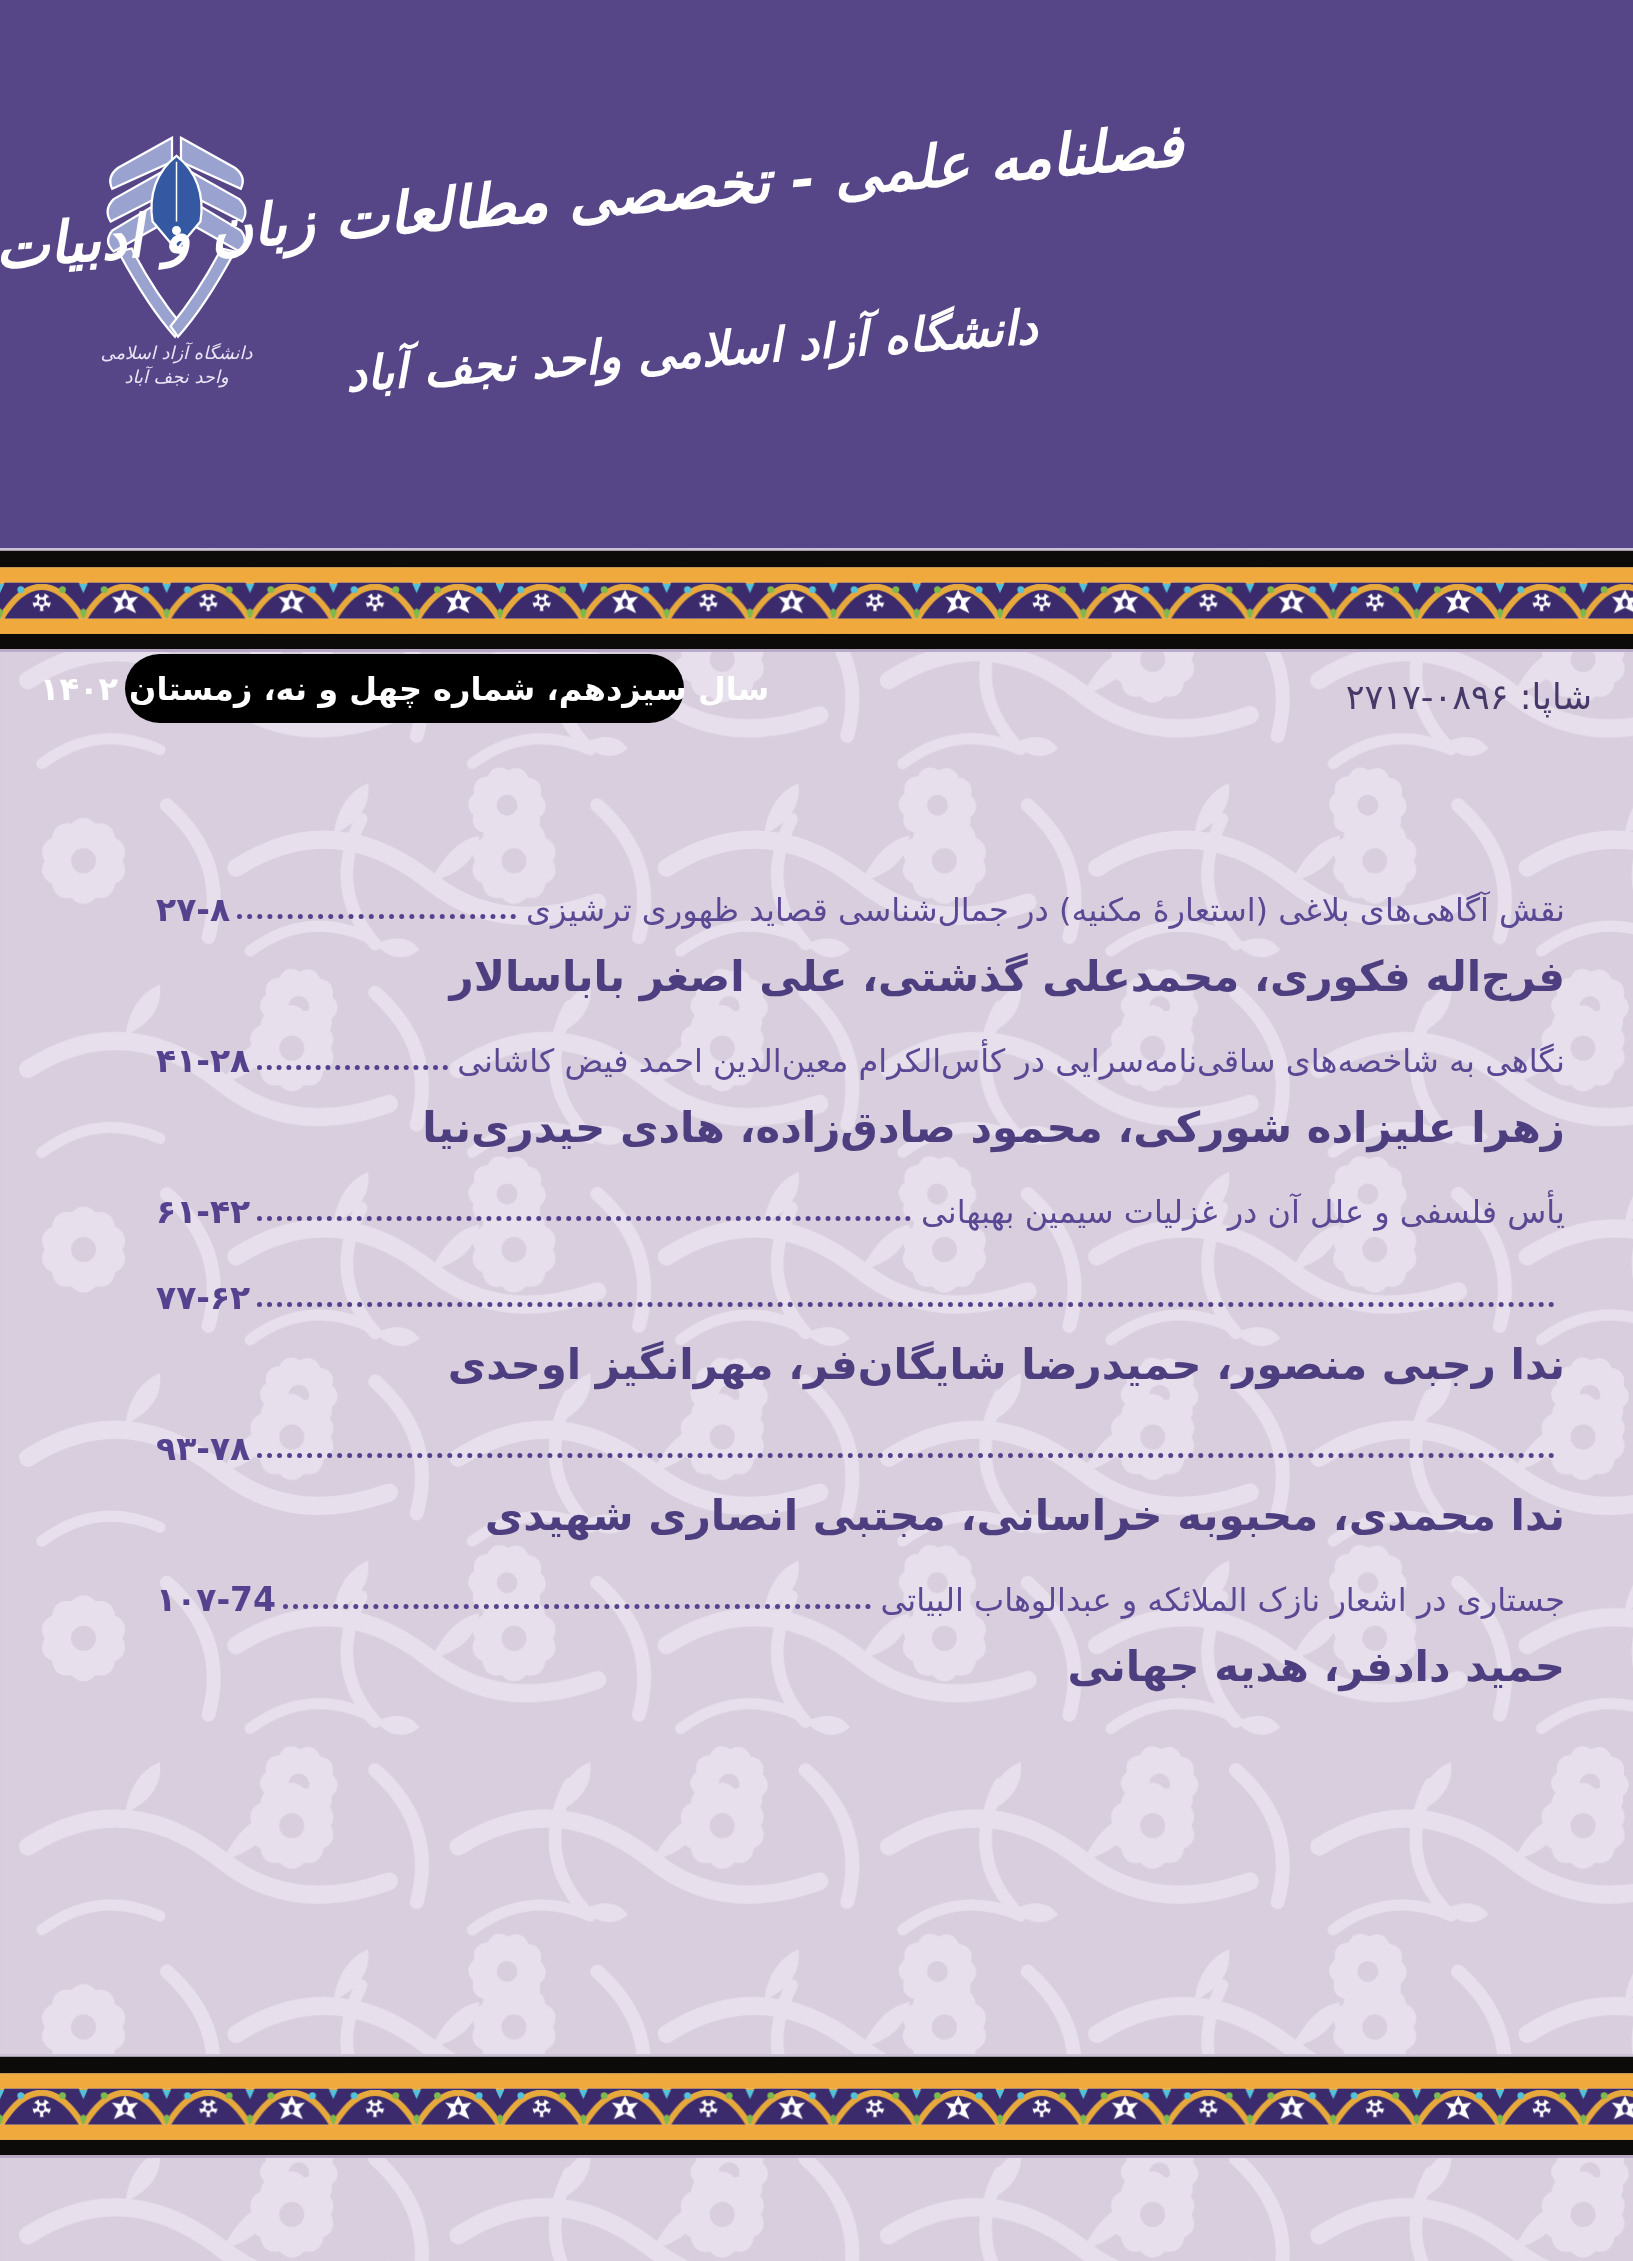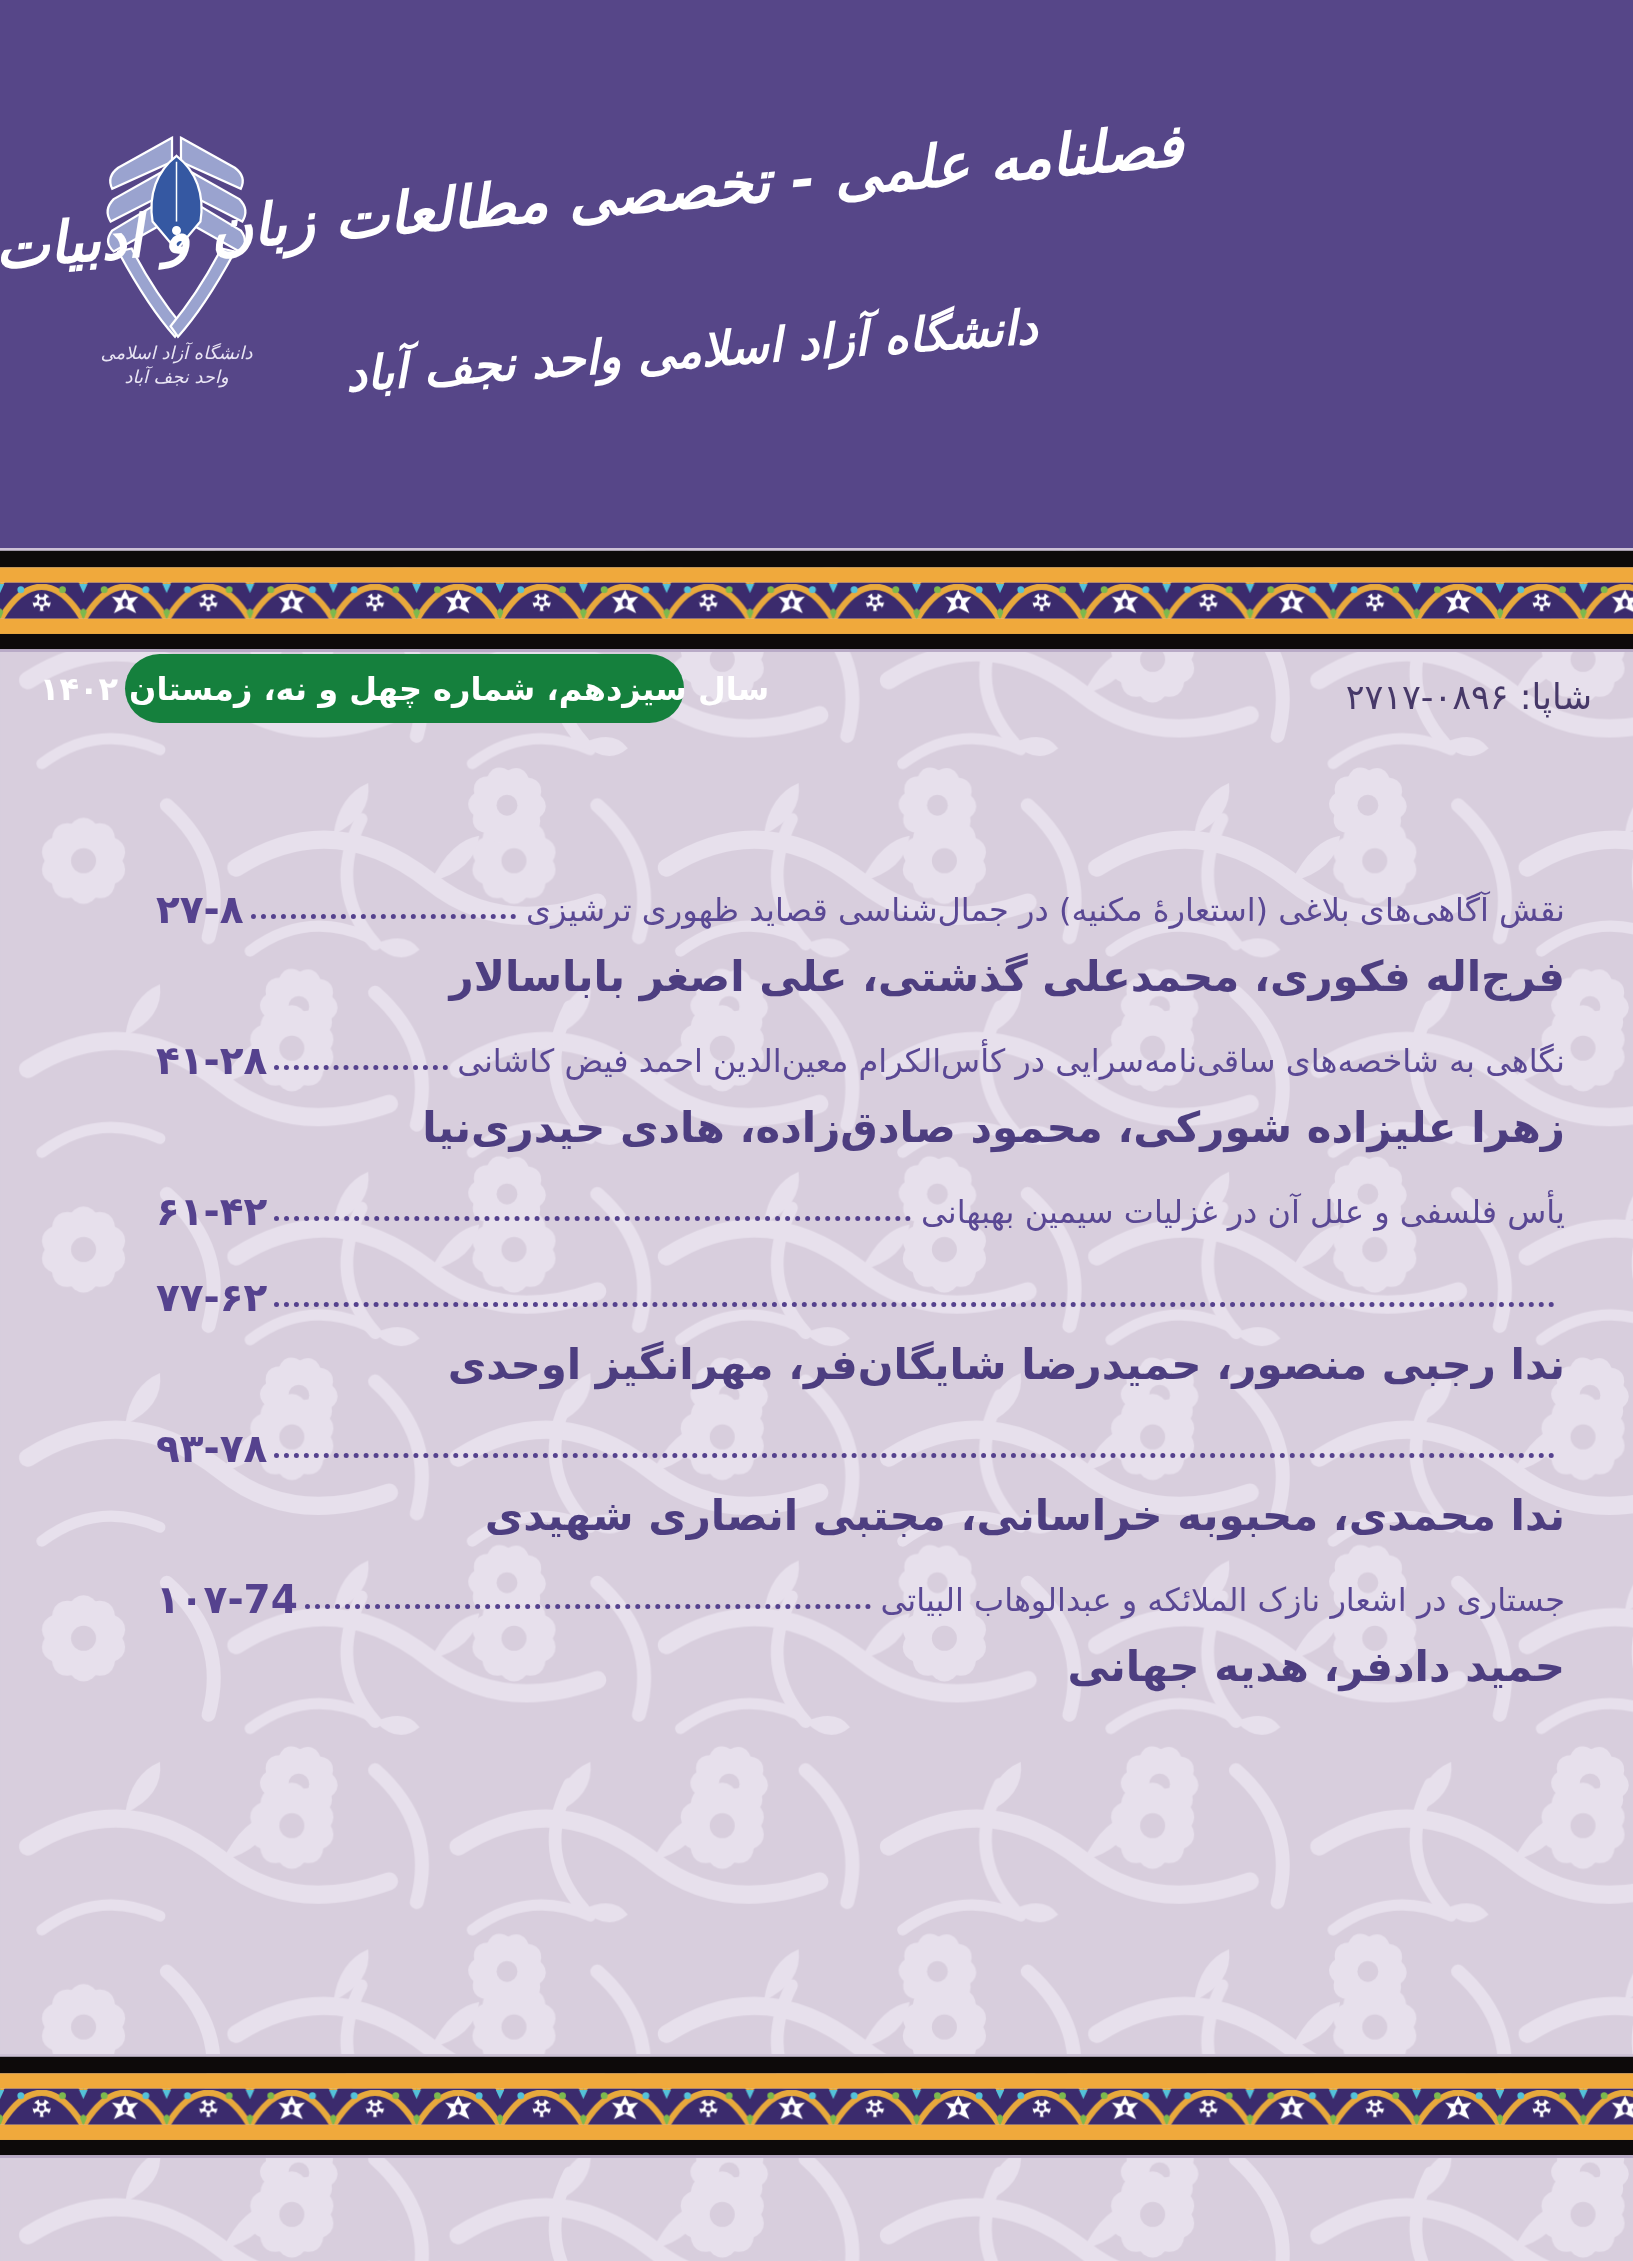--- a/index.html
+++ b/index.html
@@ -17,36 +17,36 @@
             text-align:right;z-index:3;}
   .cal-1{right:451px;top:111px;font-size:58px;transform:rotate(-5deg);transform-origin:right center;}
   .cal-2{right:597px;top:299px;font-size:47px;transform:rotate(-4deg);transform-origin:right center;}
 
   
   .strip{position:absolute;left:0;width:1634px;height:104px;z-index:2;display:block;}
   .strip-top{top:548px;}
   .strip-bottom{top:2054px;}
 
   
-  .pill{position:absolute;left:125px;top:654px;width:559px;height:69px;background:#15803d;
+  .pill{position:absolute;left:125px;top:654px;width:559px;height:69px;background:#000000;
         border-radius:36px;display:flex;align-items:center;justify-content:center;z-index:3;}
   .pill span{color:#ffffff;font-size:32px;font-weight:bold;direction:rtl;white-space:nowrap;}
 
   
   .issn{position:absolute;right:42px;top:677px;direction:rtl;color:#463868;font-size:35px;
         z-index:3;white-space:nowrap;}
   .issn .num{direction:ltr;unicode-bidi:isolate;}
 
   
   .toc{position:absolute;left:156px;right:69px;top:890px;z-index:3;}
   .toc-entry{margin-bottom:46px;}
   .toc-row{display:flex;direction:rtl;align-items:flex-end;}
   .toc-title{color:#5a4894;font-size:32px;font-weight:normal;white-space:nowrap;line-height:40px;flex:0 0 auto;}
   .leader{flex:1 1 auto;border-bottom:5.6px dotted #55428e;margin:0 9.7px 11px 7px;min-width:21px;}
-  .toc-pages{color:#55428e;font-size:39px;font-weight:bold;direction:ltr;unicode-bidi:isolate;
+  .toc-pages{color:#55428e;font-size:33px;font-weight:bold;direction:ltr;unicode-bidi:isolate;
              line-height:40px;flex:0 0 auto;}
   .toc-authors{direction:rtl;text-align:right;color:#4d3e80;font-size:42px;font-weight:bold;
                line-height:36px;margin-top:29px;white-space:nowrap;}
 </style>
 </head>
 <body>
 
 <div class="page">
 
   <svg class="bg-floral" width="1634" height="2261" viewBox="0 0 2353 3257" xmlns="http://www.w3.org/2000/svg">

